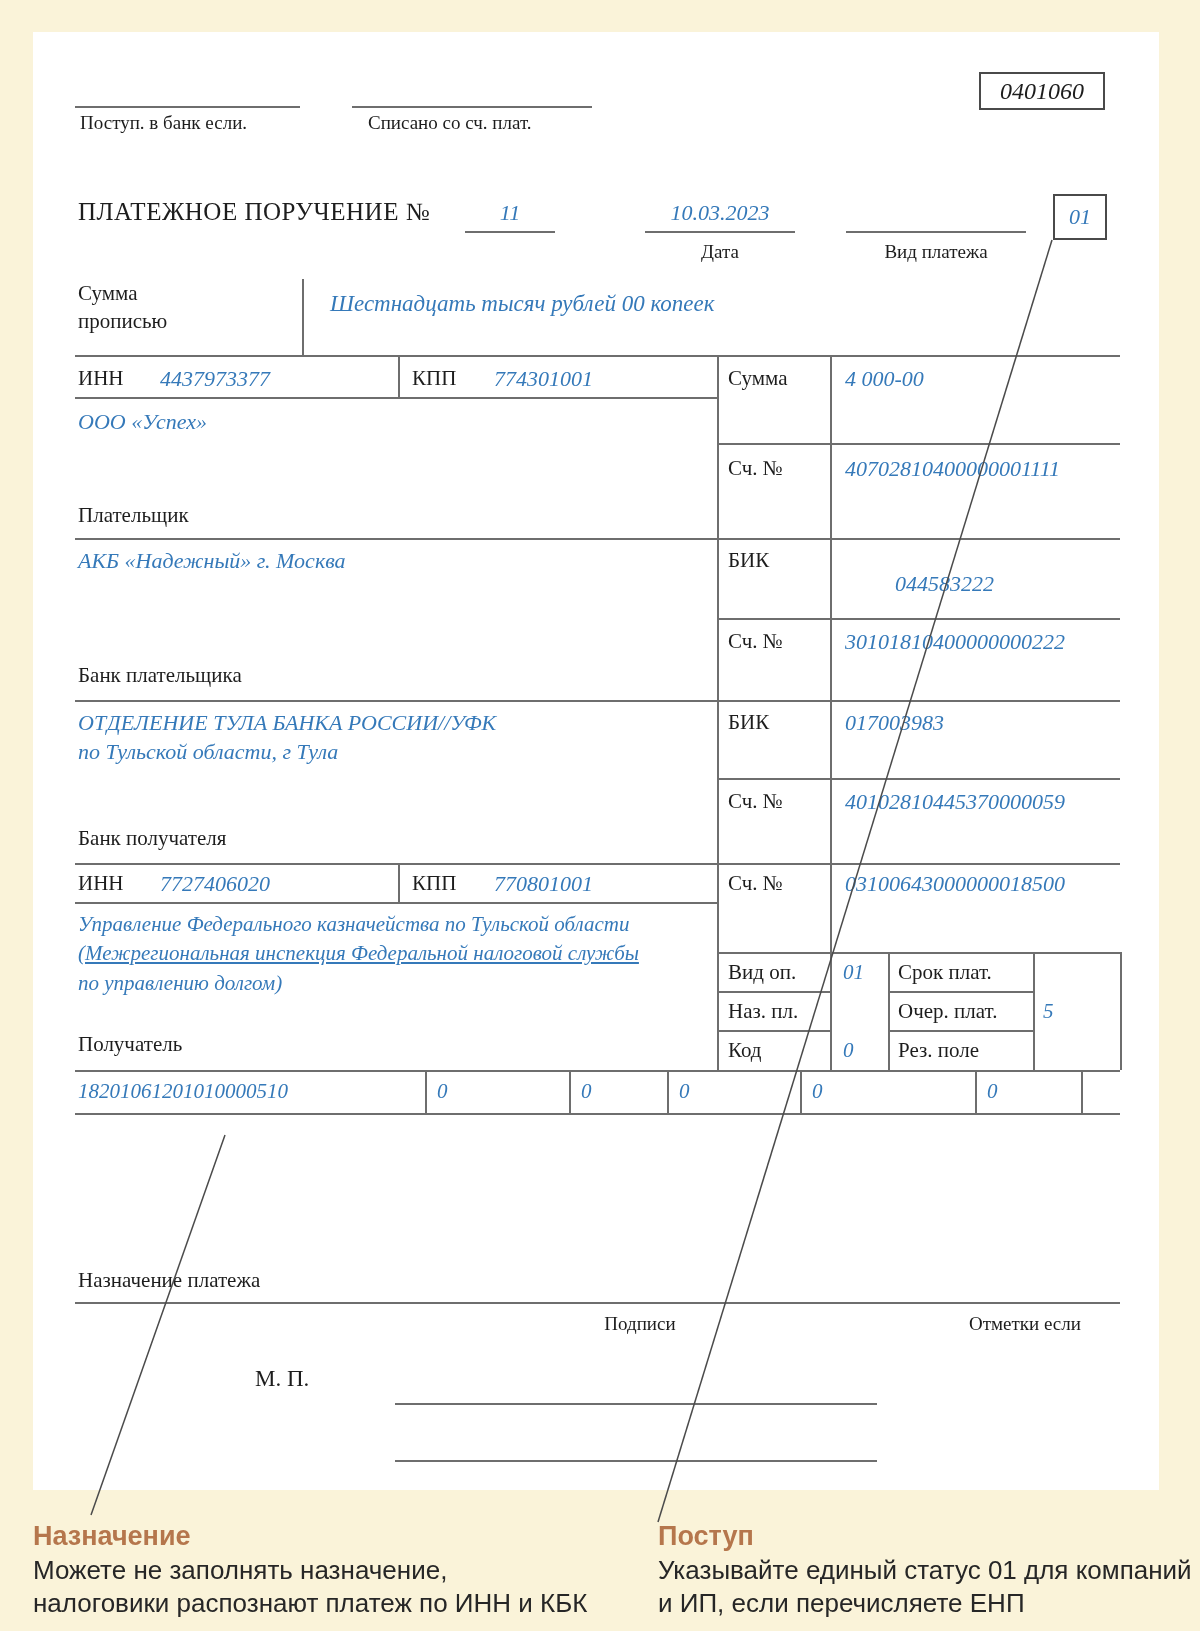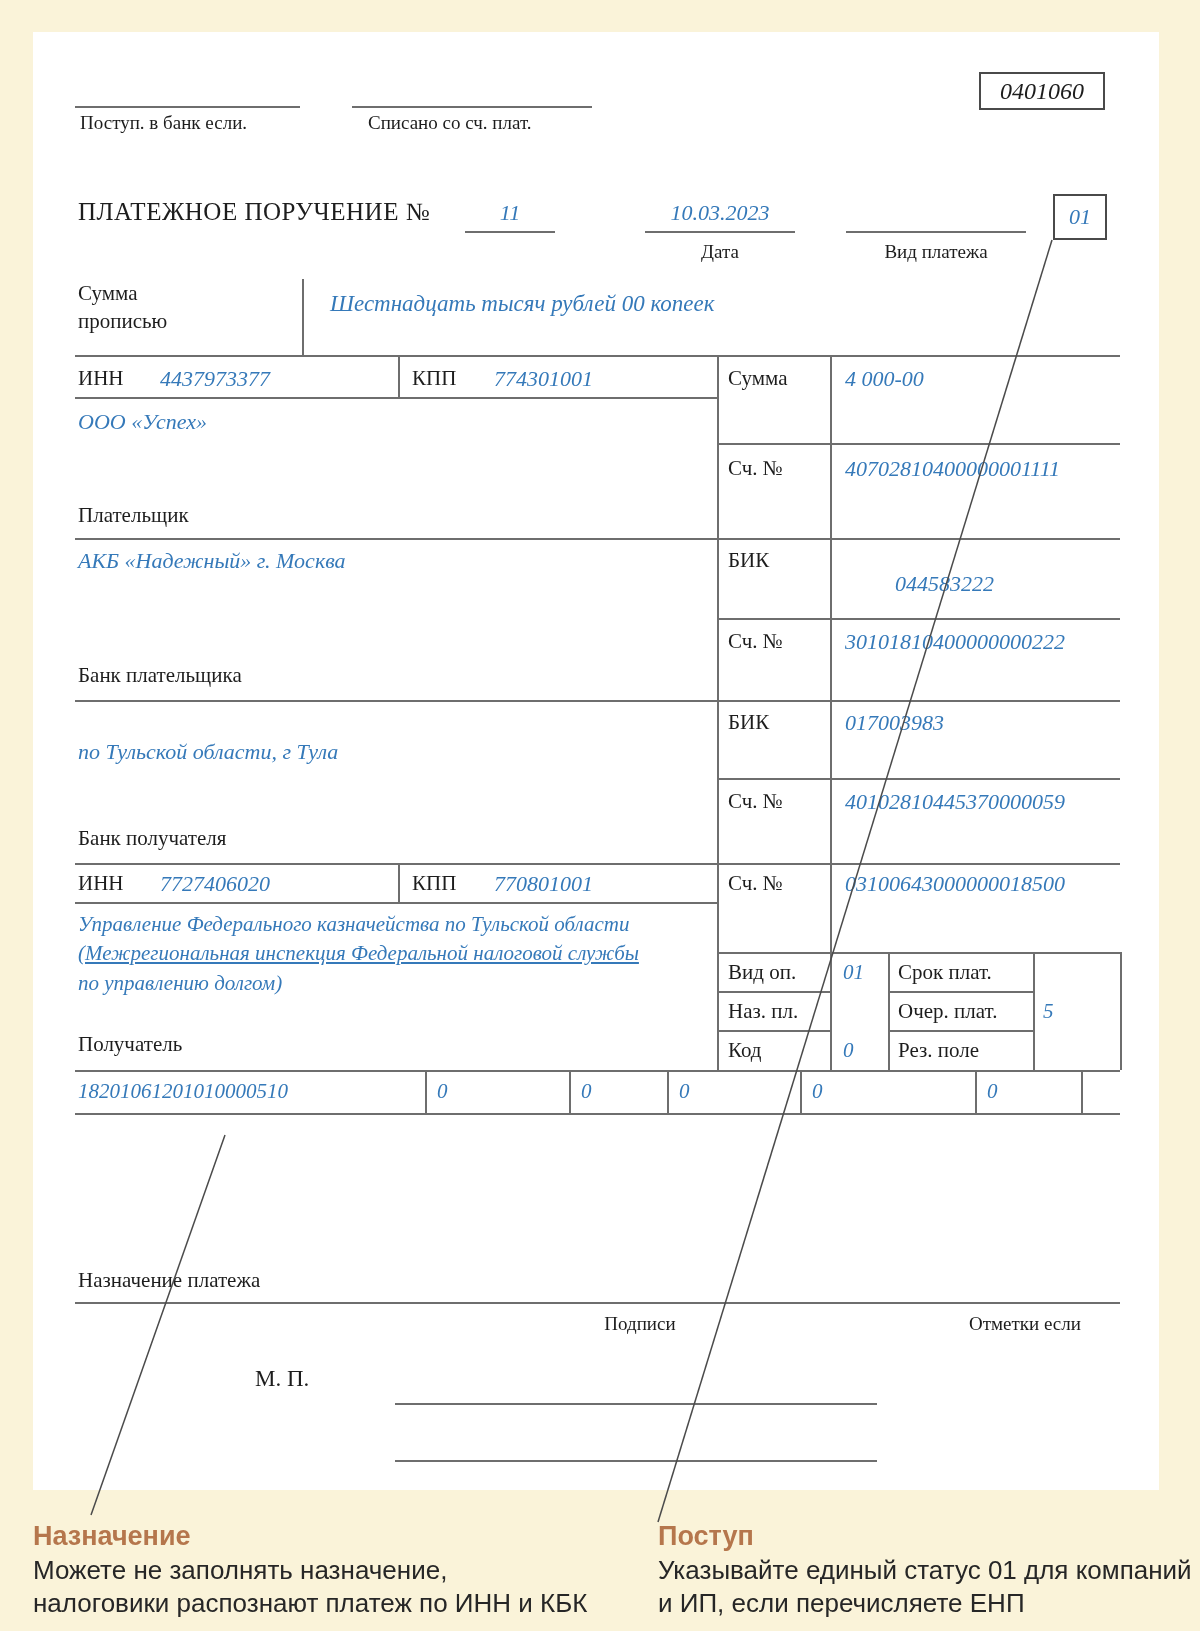--- a/index.html
+++ b/index.html
@@ -79,20 +79,21 @@
   <div class="abs val" style="left:845px;top:456px;">40702810400000001111</div>
   <div class="abs lab" style="left:78px;top:503px;">Плательщик</div>
 
   <div class="abs val" style="left:78px;top:548px;">АКБ «Надежный» г. Москва</div>
   <div class="abs lab" style="left:728px;top:548px;">БИК</div>
   <div class="abs val" style="left:895px;top:548px;margin-top:23px;">044583222</div>
   <div class="abs lab" style="left:728px;top:629px;">Сч. №</div>
   <div class="abs val" style="left:845px;top:629px;">30101810400000000222</div>
   <div class="abs lab" style="left:78px;top:663px;">Банк плательщика</div>
 
+  <div class="abs val" style="left:78px;top:710px;">ОТДЕЛЕНИЕ ТУЛА БАНКА РОССИИ//УФК</div>
   <div class="abs val" style="left:78px;top:739px;">по Тульской области, г Тула</div>
   <div class="abs lab" style="left:728px;top:710px;">БИК</div>
   <div class="abs val" style="left:845px;top:710px;">017003983</div>
   <div class="abs lab" style="left:728px;top:789px;">Сч. №</div>
   <div class="abs val" style="left:845px;top:789px;">40102810445370000059</div>
   <div class="abs lab" style="left:78px;top:826px;">Банк получателя</div>
 
   <div class="abs lab" style="left:78px;top:871px;">ИНН</div>
   <div class="abs val" style="left:160px;top:871px;">7727406020</div>
   <div class="abs lab" style="left:412px;top:871px;">КПП</div>

